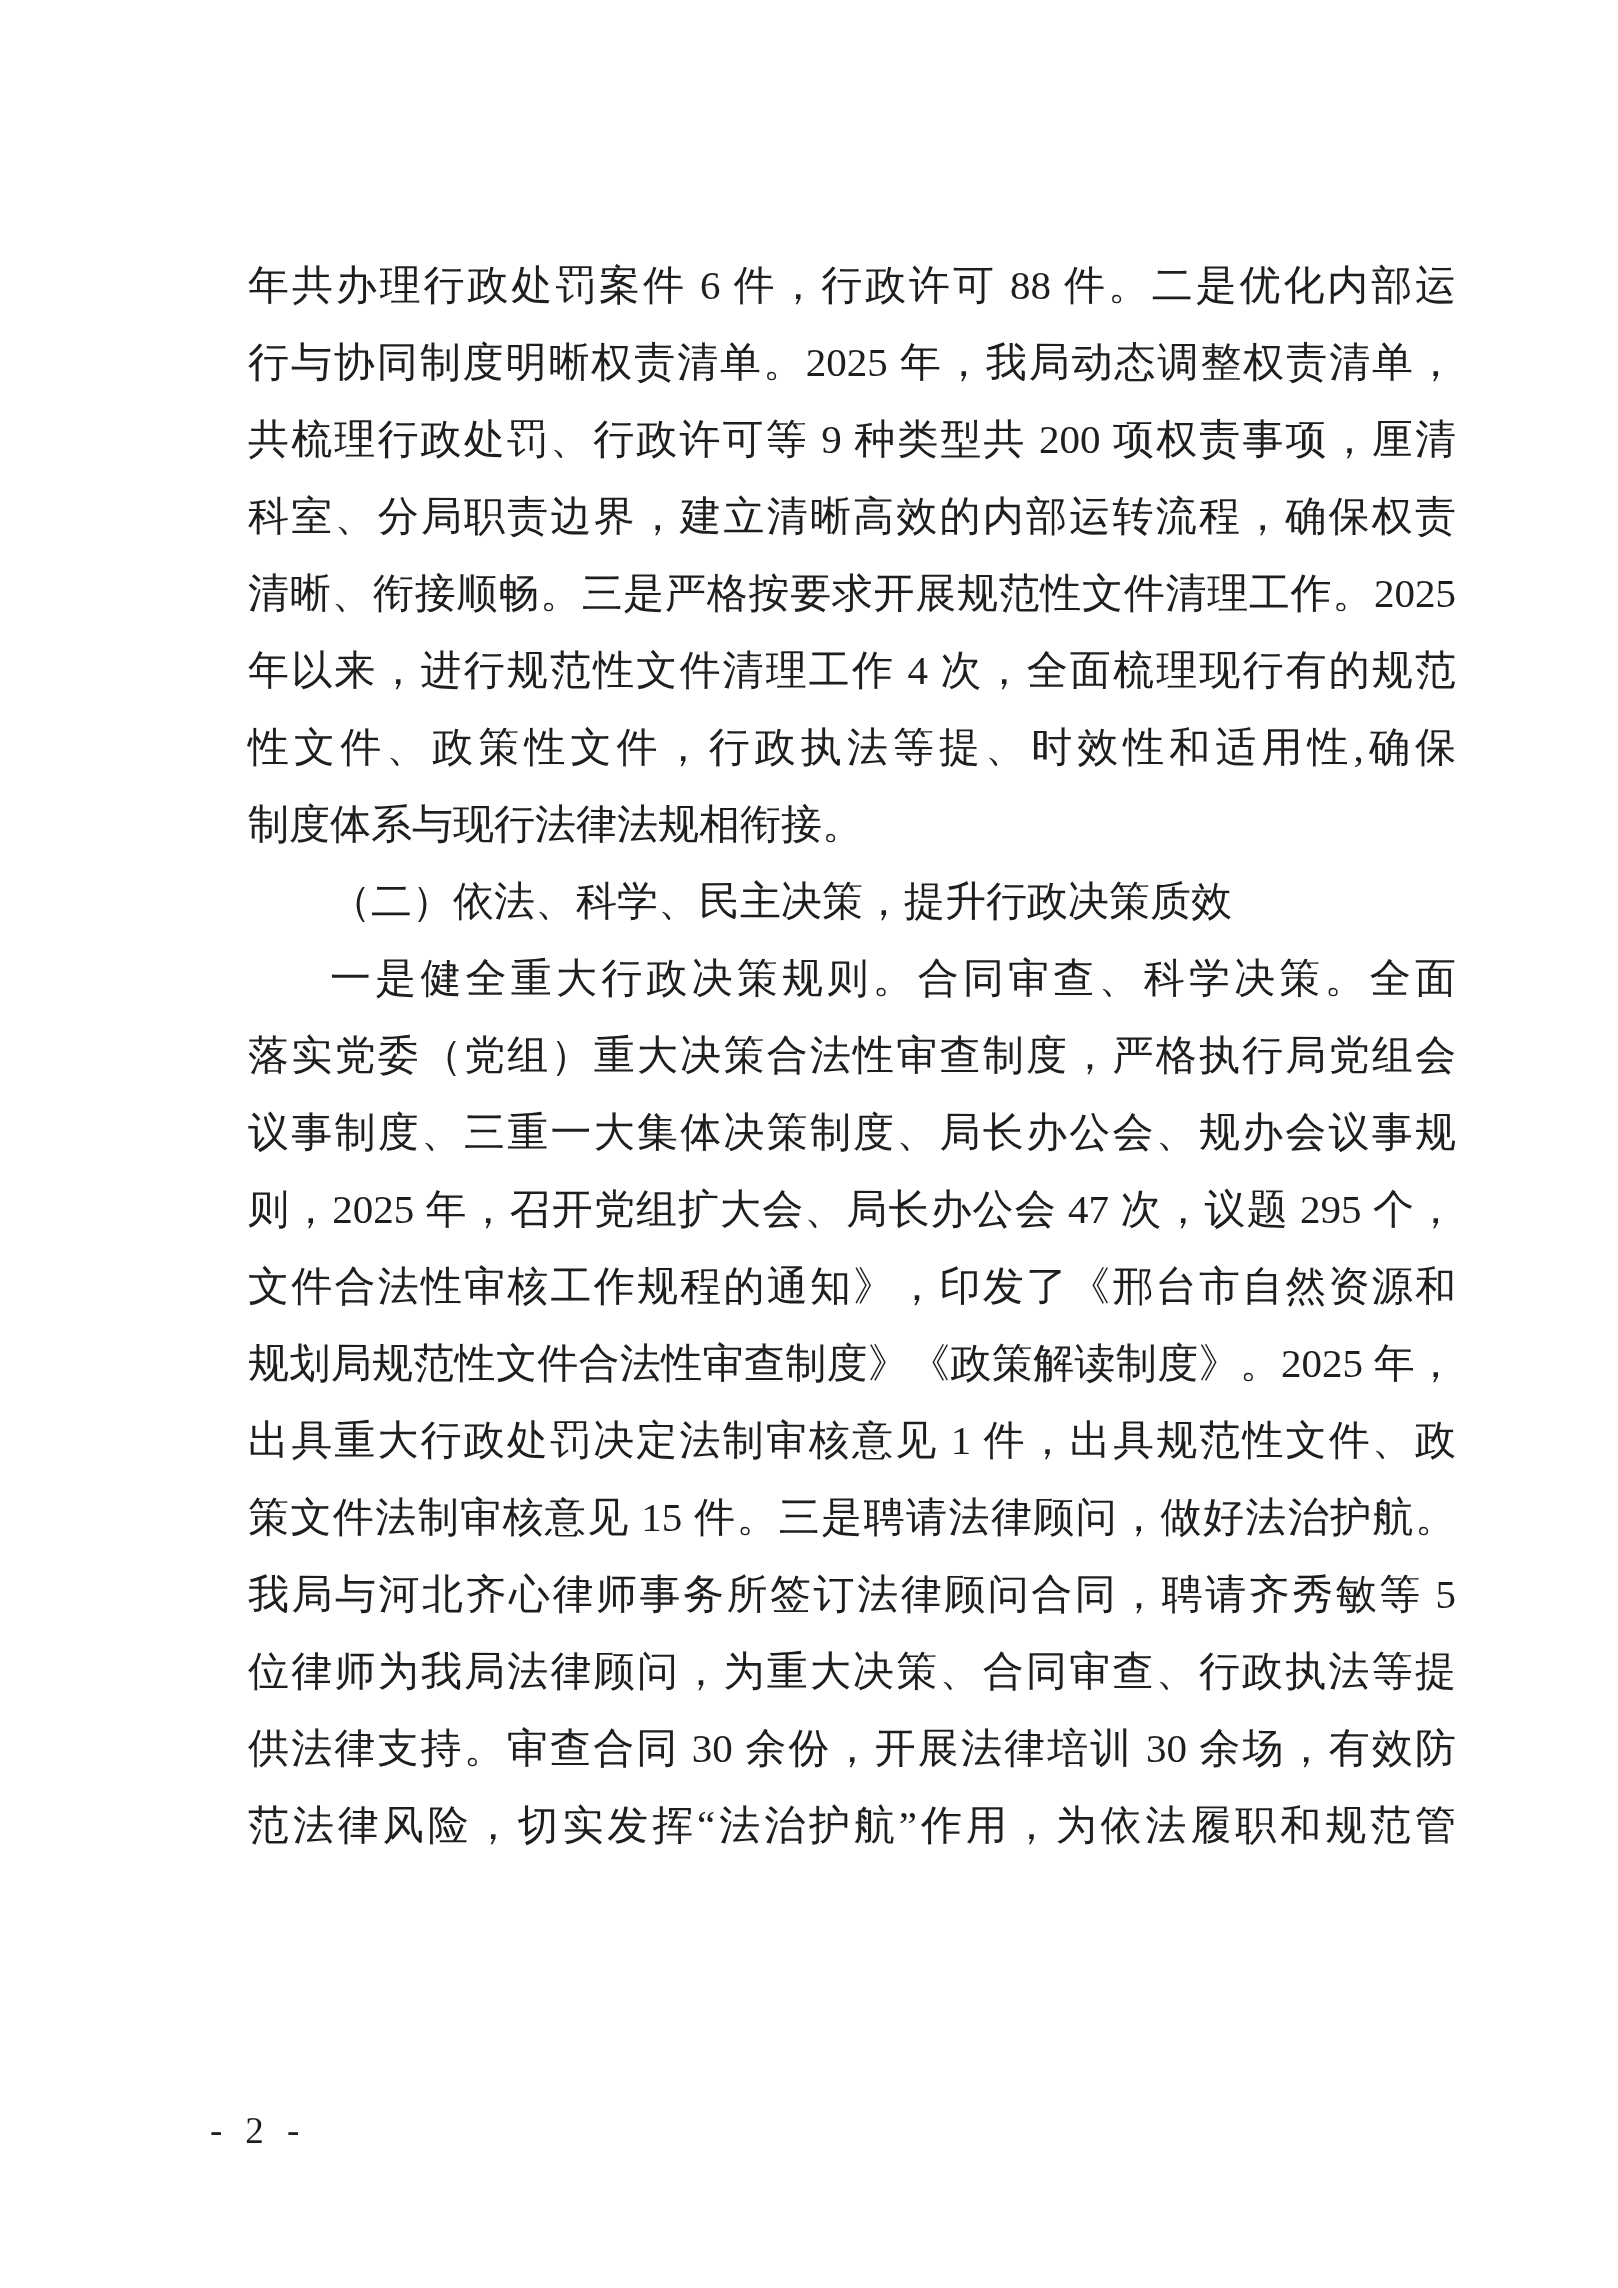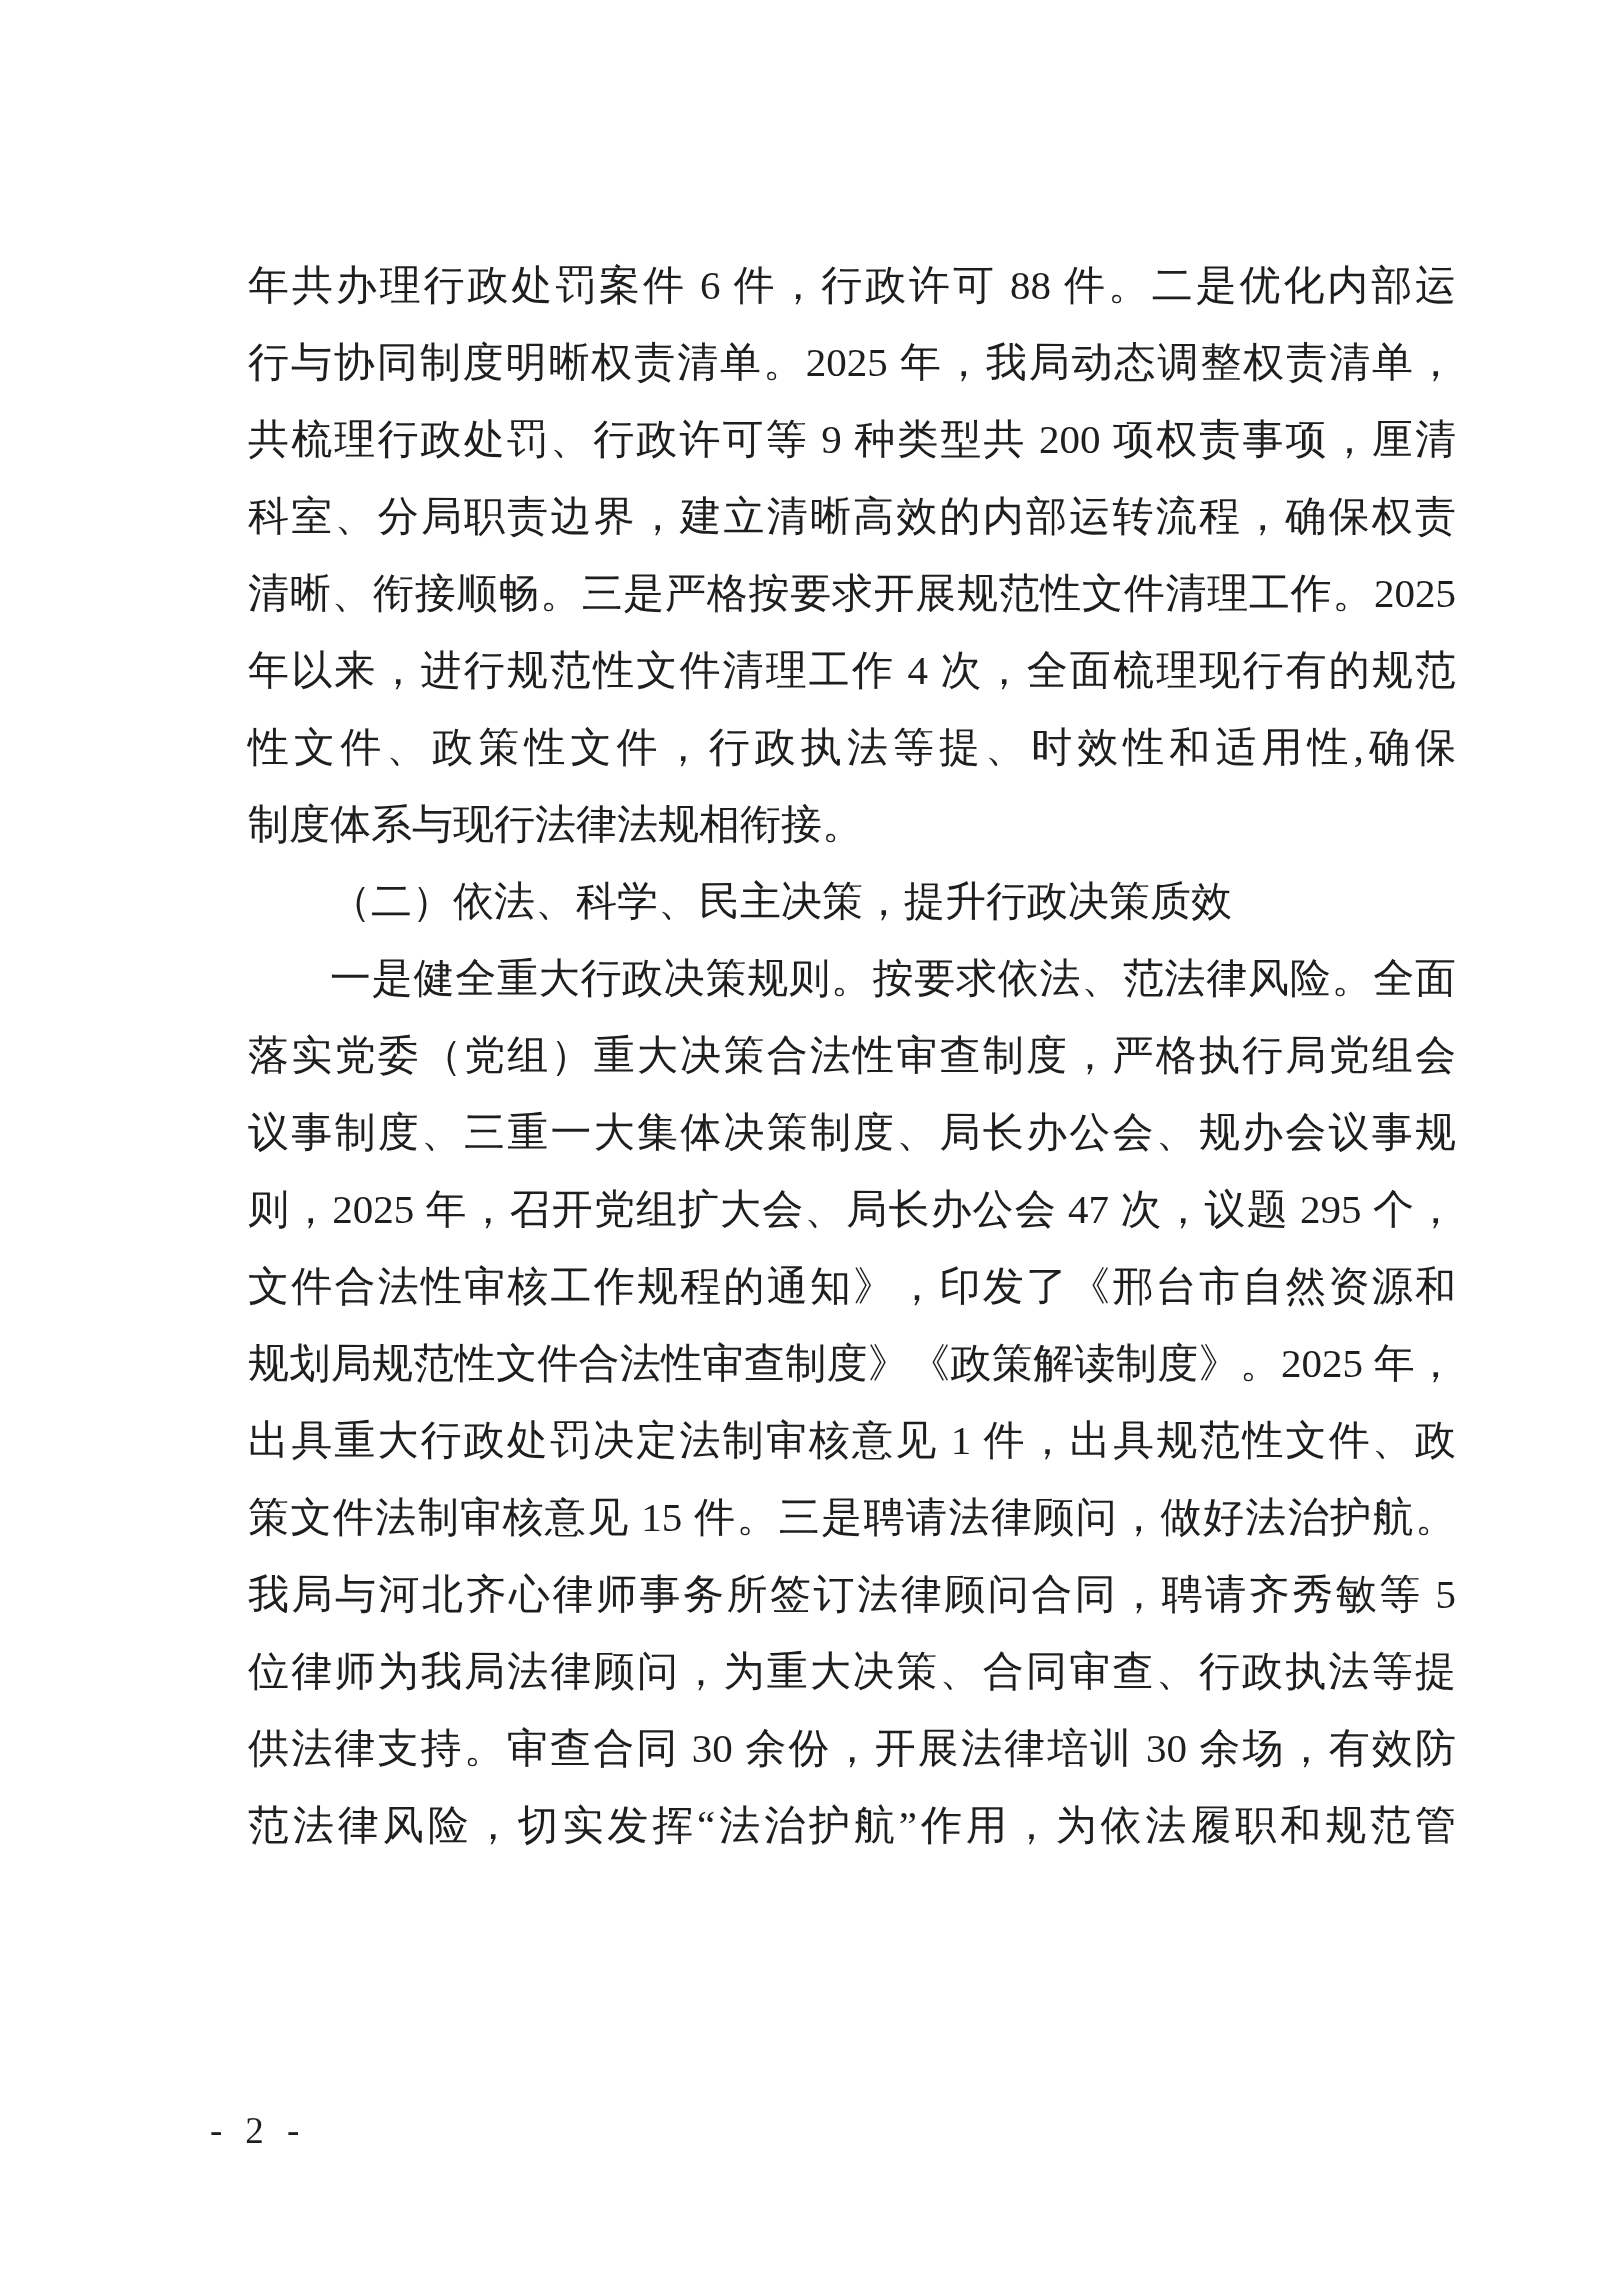--- a/index.html
+++ b/index.html
@@ -56,21 +56,21 @@
   <div class="text-block">
     <div class="line j">年共办理行政处罚案件 6 件，行政许可 88 件。二是优化内部运</div>
     <div class="line j">行与协同制度明晰权责清单。2025 年，我局动态调整权责清单，</div>
     <div class="line j">共梳理行政处罚、行政许可等 9 种类型共 200 项权责事项，厘清</div>
     <div class="line j">科室、分局职责边界，建立清晰高效的内部运转流程，确保权责</div>
     <div class="line j">清晰、衔接顺畅。三是严格按要求开展规范性文件清理工作。2025</div>
     <div class="line j">年以来，进行规范性文件清理工作 4 次，全面梳理现行有的规范</div>
     <div class="line j">性文件、政策性文件，行政执法等提、时效性和适用性,确保</div>
     <div class="line">制度体系与现行法律法规相衔接。</div>
     <div class="line ind">（二）依法、科学、民主决策，提升行政决策质效</div>
-    <div class="line j ind">一是健全重大行政决策规则。按要求依法、范法律风险。全面</div>
+    <div class="line j ind">一是健全重大行政决策规则。合同审查、科学决策。全面</div>
     <div class="line j">落实党委（党组）重大决策合法性审查制度，严格执行局党组会</div>
     <div class="line j">议事制度、三重一大集体决策制度、局长办公会、规办会议事规</div>
     <div class="line j">则，2025 年，召开党组扩大会、局长办公会 47 次，议题 295 个，</div>
     <div class="line j">文件合法性审核工作规程的通知》，印发了《邢台市自然资源和</div>
     <div class="line j">规划局规范性文件合法性审查制度》《政策解读制度》。2025 年，</div>
     <div class="line j">出具重大行政处罚决定法制审核意见 1 件，出具规范性文件、政</div>
     <div class="line j">策文件法制审核意见 15 件。三是聘请法律顾问，做好法治护航。</div>
     <div class="line j">我局与河北齐心律师事务所签订法律顾问合同，聘请齐秀敏等 5</div>
     <div class="line j">位律师为我局法律顾问，为重大决策、合同审查、行政执法等提</div>
     <div class="line j">供法律支持。审查合同 30 余份，开展法律培训 30 余场，有效防</div>

